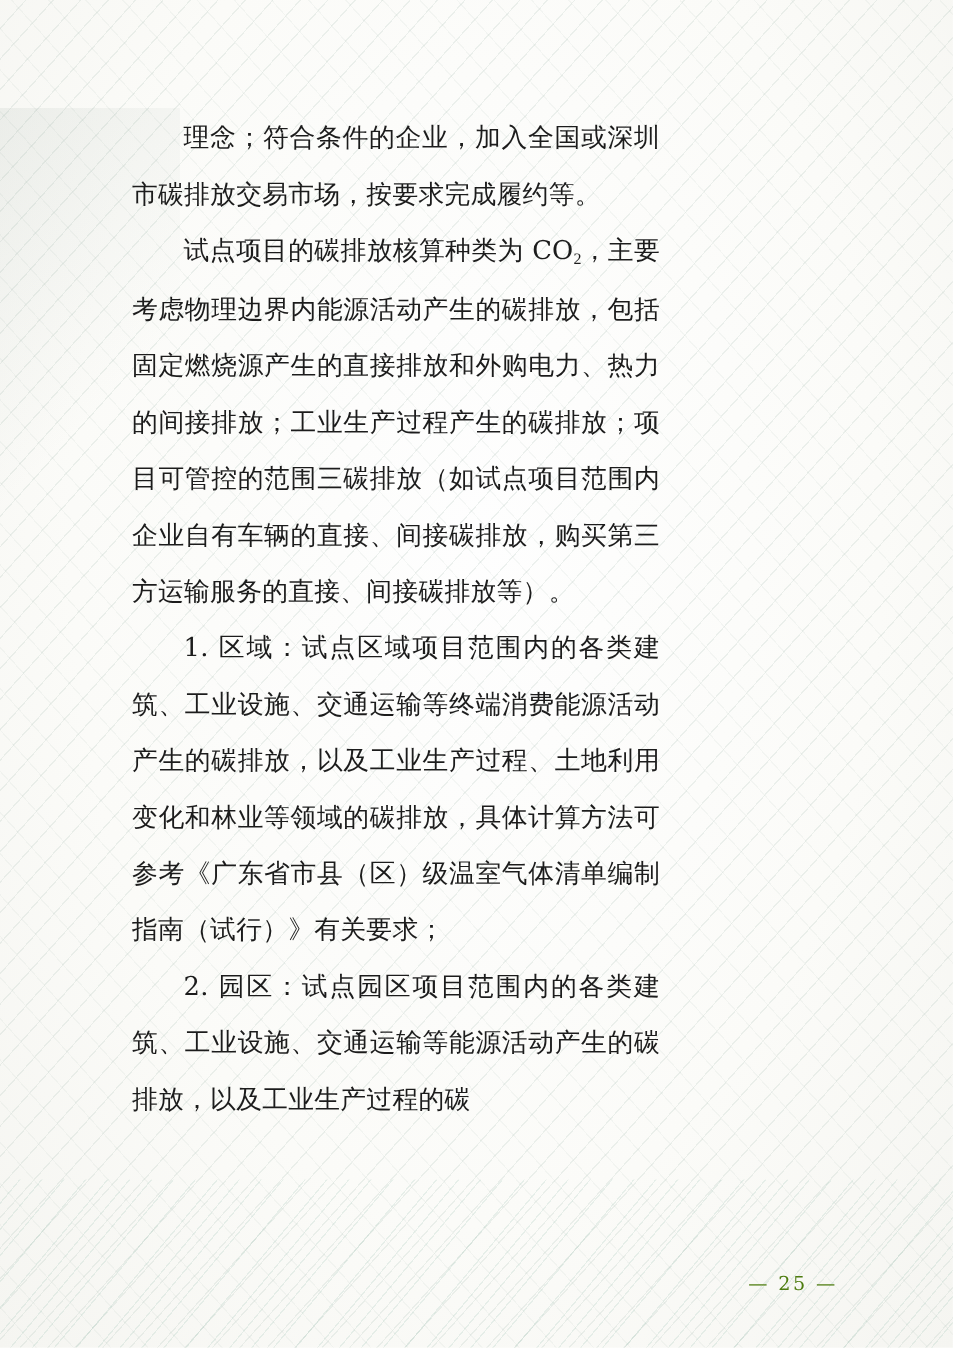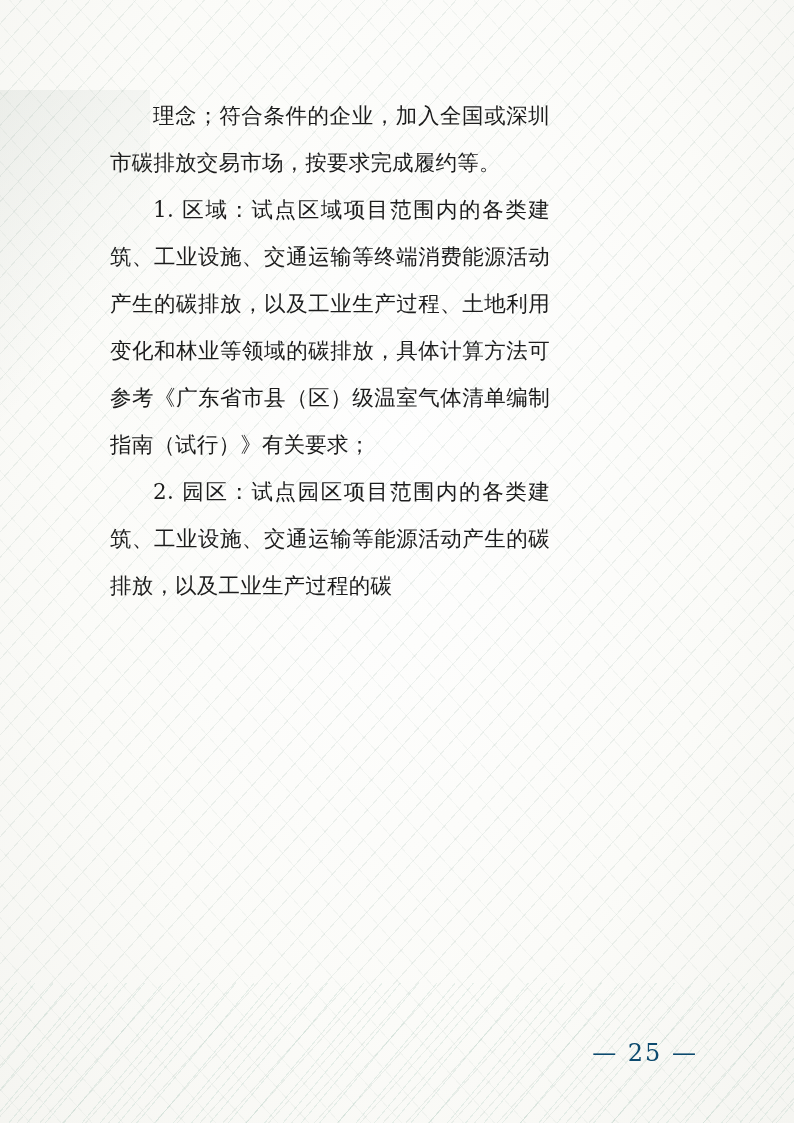--- a/index.html
+++ b/index.html
@@ -98,24 +98,24 @@
     top: 0.28em;
   }
 
   .formula {
     font-family: "Liberation Serif", "DejaVu Serif", serif;
     letter-spacing: 0;
   }
 
   .page-number {
     position: absolute;
-    bottom: 56px;
+    bottom: 44px;
     right: 96px;
-    font-size: 24px;
-    color: #0c4a6e;
+    font-size: 16px;
+    color: #4d7c0f;
     letter-spacing: 2px;
     z-index: 3;
   }
 
   
   .speckle {
     position: absolute;
     left: 0; right: 0; bottom: 0; height: 140px;
     background: repeating-linear-gradient(
       -50deg,
@@ -136,20 +136,21 @@
 <div class="speckle"></div>
 
 <div class="page">
   <div class="content">
 
     <p class="indent2">理念；符合条件的企业，加入全国或深圳市碳排放交易市场，按要求完成履约等。</p>
 
 
 
 
+    <p class="indent2"><span>试点项目的碳排放核算种类为 CO</span><sub class="formula">2</sub><span>，主要考虑物理边界内能源活动产生的碳排放，包括固定燃烧源产生的直接排放和外购电力、热力的间接排放；工业生产过程产生的碳排放；项目可管控的范围三碳排放（如试点项目范围内企业自有车辆的直接、间接碳排放，购买第三方运输服务的直接、间接碳排放等）。</span></p>
 
     <p class="indent2">1. 区域：试点区域项目范围内的各类建筑、工业设施、交通运输等终端消费能源活动产生的碳排放，以及工业生产过程、土地利用变化和林业等领域的碳排放，具体计算方法可参考《广东省市县（区）级温室气体清单编制指南（试行）》有关要求；</p>
 
     <p class="indent2">2. 园区：试点园区项目范围内的各类建筑、工业设施、交通运输等能源活动产生的碳排放，以及工业生产过程的碳</p>
 
   </div>
 </div>
 
 <div class="page-number">— 25 —</div>
 

